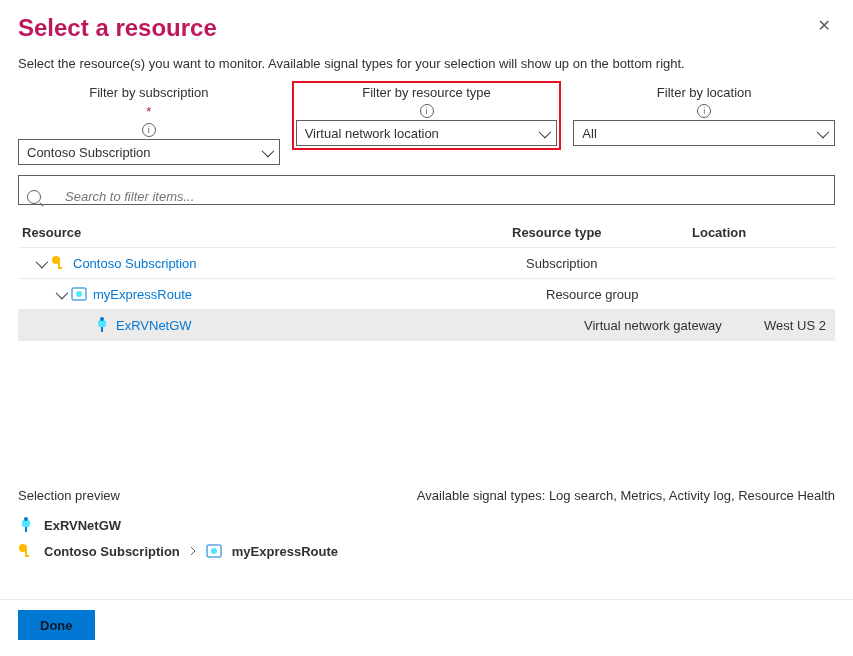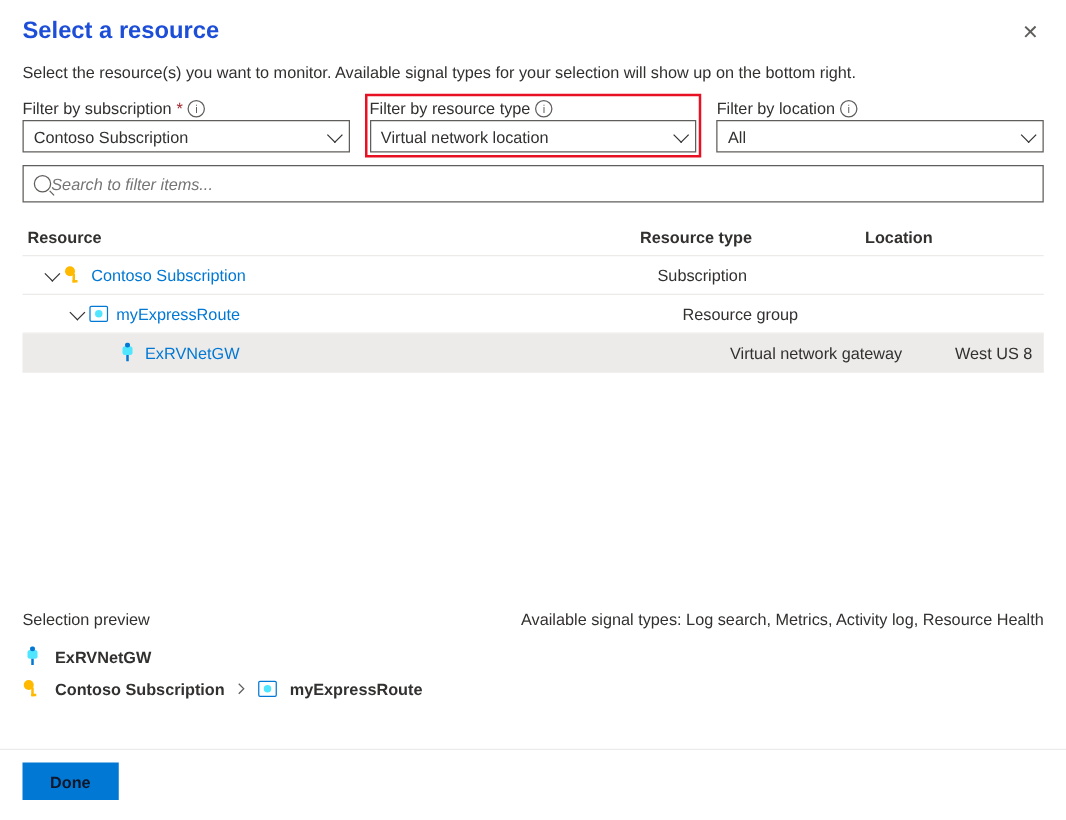--- a/index.html
+++ b/index.html
@@ -18,23 +18,23 @@
     display: flex;
     flex-direction: column;
     position: relative;
   }
   .header-row {
     display: flex;
     align-items: flex-start;
     justify-content: space-between;
   }
   .title {
-    font-size: 19px;
+    font-size: 24px;
     font-weight: 600;
-    color: #1d4ed8;
+    color: #be185d;
     margin: 2px 0 14px 0;
   }
   .close-x {
     font-size: 16px;
     color: #605e5c;
     cursor: pointer;
     padding: 4px;
   }
   .subtitle {
     font-size: 13px;
@@ -47,20 +47,21 @@
     margin-bottom: 10px;
   }
   .filter { flex: 1; }
   .filter-label {
     font-size: 13px;
     color: #323130;
     margin-bottom: 2px;
     display: flex;
     align-items: center;
     gap: 4px;
+    flex-direction: column;
   }
   .req { color: #a4262c; }
   .info-icon {
     width: 12px; height: 12px;
     border: 1px solid #605e5c;
     border-radius: 50%;
     font-size: 9px;
     line-height: 12px;
     text-align: center;
     color: #605e5c;
@@ -93,22 +94,22 @@
     width: 8px; height: 8px;
     border-right: 1px solid #323130;
     border-bottom: 1px solid #323130;
     transform: rotate(45deg) translateY(-2px);
   }
   .search-box {
     height: 28px;
     border: 1px solid #605e5c;
     padding: 0 8px;
     display: flex;
-    align-items: center;
-    gap: 0;
+    align-items: flex-end;
+    gap: 24px;
   }
   .search-input {
     border: none;
     outline: none;
     flex: 1;
     font-size: 13px;
     font-style: italic;
     color: #605e5c;
     background: transparent;
     padding: 0;
@@ -304,21 +305,21 @@
             <span class="res-icon">
               <svg class="ic" viewBox="0 0 16 16">
                 <rect x="4" y="3" width="8" height="7" rx="2" fill="#50e6ff"></rect>
                 <rect x="6" y="0" width="4" height="4" rx="2" fill="#0078d4"></rect>
                 <rect x="7" y="10" width="2" height="5" fill="#0078d4"></rect>
               </svg>
             </span>
             <span class="link">ExRVNetGW</span>
           </div>
           <div class="col-type">Virtual network gateway</div>
-          <div class="col-loc">West US 8</div>
+          <div class="col-loc">West US 2</div>
         </div>
       </div>
   </div>
 
   <div class="bottom-area">
     <div class="preview-row1">
       <span>Selection preview</span>
       <span>
         <span>Available signal types:</span>
         <span>Log search, Metrics, Activity log, Resource Health</span>

